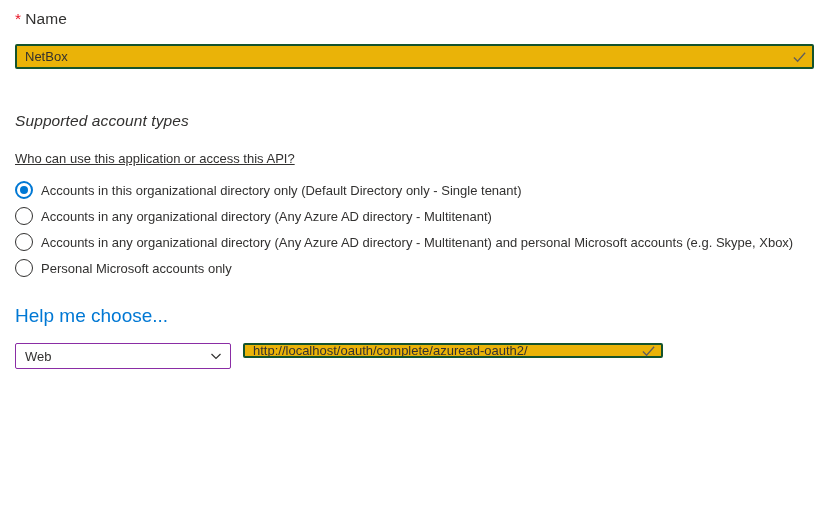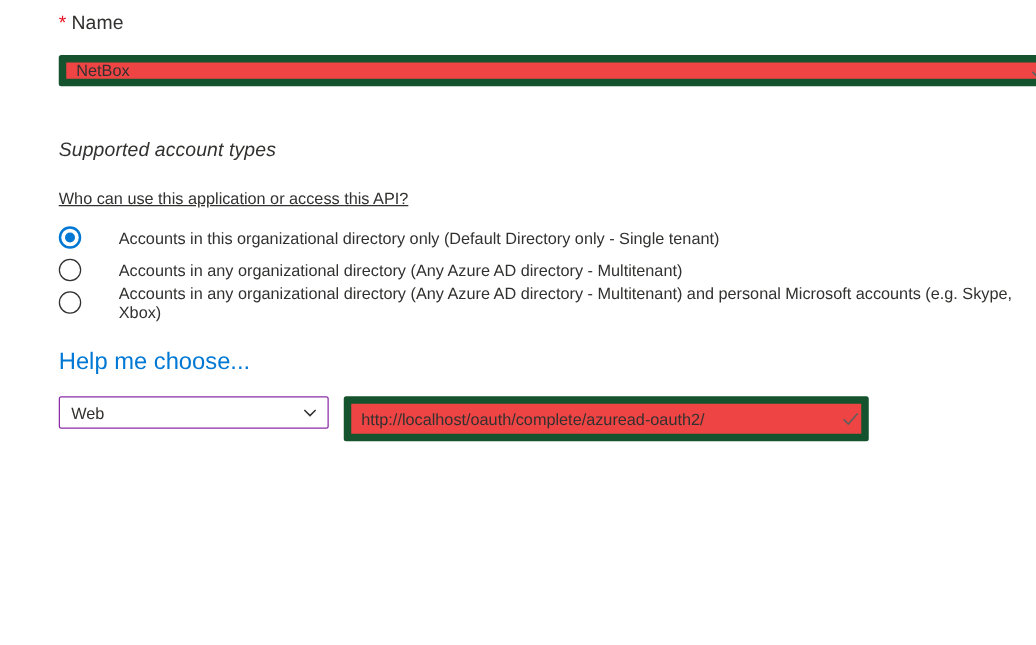--- a/index.html
+++ b/index.html
@@ -3,21 +3,21 @@
 <meta charset="utf-8">
 <style>
   * { margin: 0; padding: 0; box-sizing: border-box; }
   html, body {
     width: 829px; height: 516px;
     background: #ffffff;
     font-family: "Liberation Sans", "DejaVu Sans", sans-serif;
     color: #323130;
     overflow: hidden;
   }
-  .page { padding: 10px 14px 0 15px; margin-left: 32px; }
+  .page { padding: 10px 14px 0 15px; }
 
   .section-heading {
     font-size: 15.5px;
     font-weight: 400;
     color: #323130;
     letter-spacing: 0.1px;
   }
   .required-star { color: #e81123; margin-right: 4px; }
 
   .desc {
@@ -25,23 +25,23 @@
     line-height: 19px;
     color: #323130;
     margin-top: 15px;
     max-width: 802px;
   }
 
   
   .field-wrap { position: relative; display: inline-block; vertical-align: top; }
   .text-input {
     height: 25px;
-    border: 6px solid #14532d;
+    border: 2px solid #14532d;
     border-radius: 2px;
-    background: #ef4444;
+    background: #eab308;
     font-family: "Liberation Sans", "DejaVu Sans", sans-serif;
     font-size: 13px;
     color: #323130;
     padding: 0 26px 0 8px;
     outline: none;
     display: block;
     width: 100%;
   }
   .field-icon {
     position: absolute;
@@ -55,21 +55,20 @@
   .name-field { margin-top: 16px; width: 799px; }
 
   
   .question { font-size: 13px; margin-top: 21px; color: #323130; text-decoration: underline; }
   .radio-group { margin-top: 11px; }
   .radio-row {
     display: flex;
     align-items: center;
     height: 26px;
     cursor: pointer;
-    gap: 22px;
   }
   .radio-circle {
     width: 18px; height: 18px;
     border: 1px solid #323130;
     border-radius: 50%;
     flex: 0 0 auto;
     display: flex; align-items: center; justify-content: center;
     background: #fff;
   }
   .radio-row.checked .radio-circle {
@@ -98,21 +97,21 @@
     border-radius: 2px;
     background: #fff;
     display: flex; align-items: center;
     padding: 0 30px 0 9px;
     font-size: 13px;
     color: #323130;
     cursor: pointer;
     text-align: center;
   }
   .uri-field { margin-left: 12px; width: 420px; }
-  .uri-field .text-input { height: 36px; }
+  .uri-field .text-input { height: 15px; }
 </style>
 </head>
 <body>
 
 <div class="page">
 
   
   <div class="section-heading">
     <span class="required-star">*</span><span>Name</span>
   </div>
@@ -142,20 +141,26 @@
           <span class="radio-dot"></span>
         </span>
       <span class="radio-label">Accounts in any organizational directory (Any Azure AD directory - Multitenant)</span>
     </div>
     <div class="radio-row">
       <span class="radio-circle">
           <span class="radio-dot"></span>
         </span>
       <span class="radio-label">Accounts in any organizational directory (Any Azure AD directory - Multitenant) and personal Microsoft accounts (e.g. Skype, Xbox)</span>
     </div>
+    <div class="radio-row">
+      <span class="radio-circle">
+          <span class="radio-dot"></span>
+        </span>
+      <span class="radio-label">Personal Microsoft accounts only</span>
+    </div>
   </div>
 
   <a class="help-link" href="#">Help me choose...</a>
 
   
 
   <div class="redirect-row">
     <div class="dropdown">
       <span>Web</span>
       <span class="field-icon">

